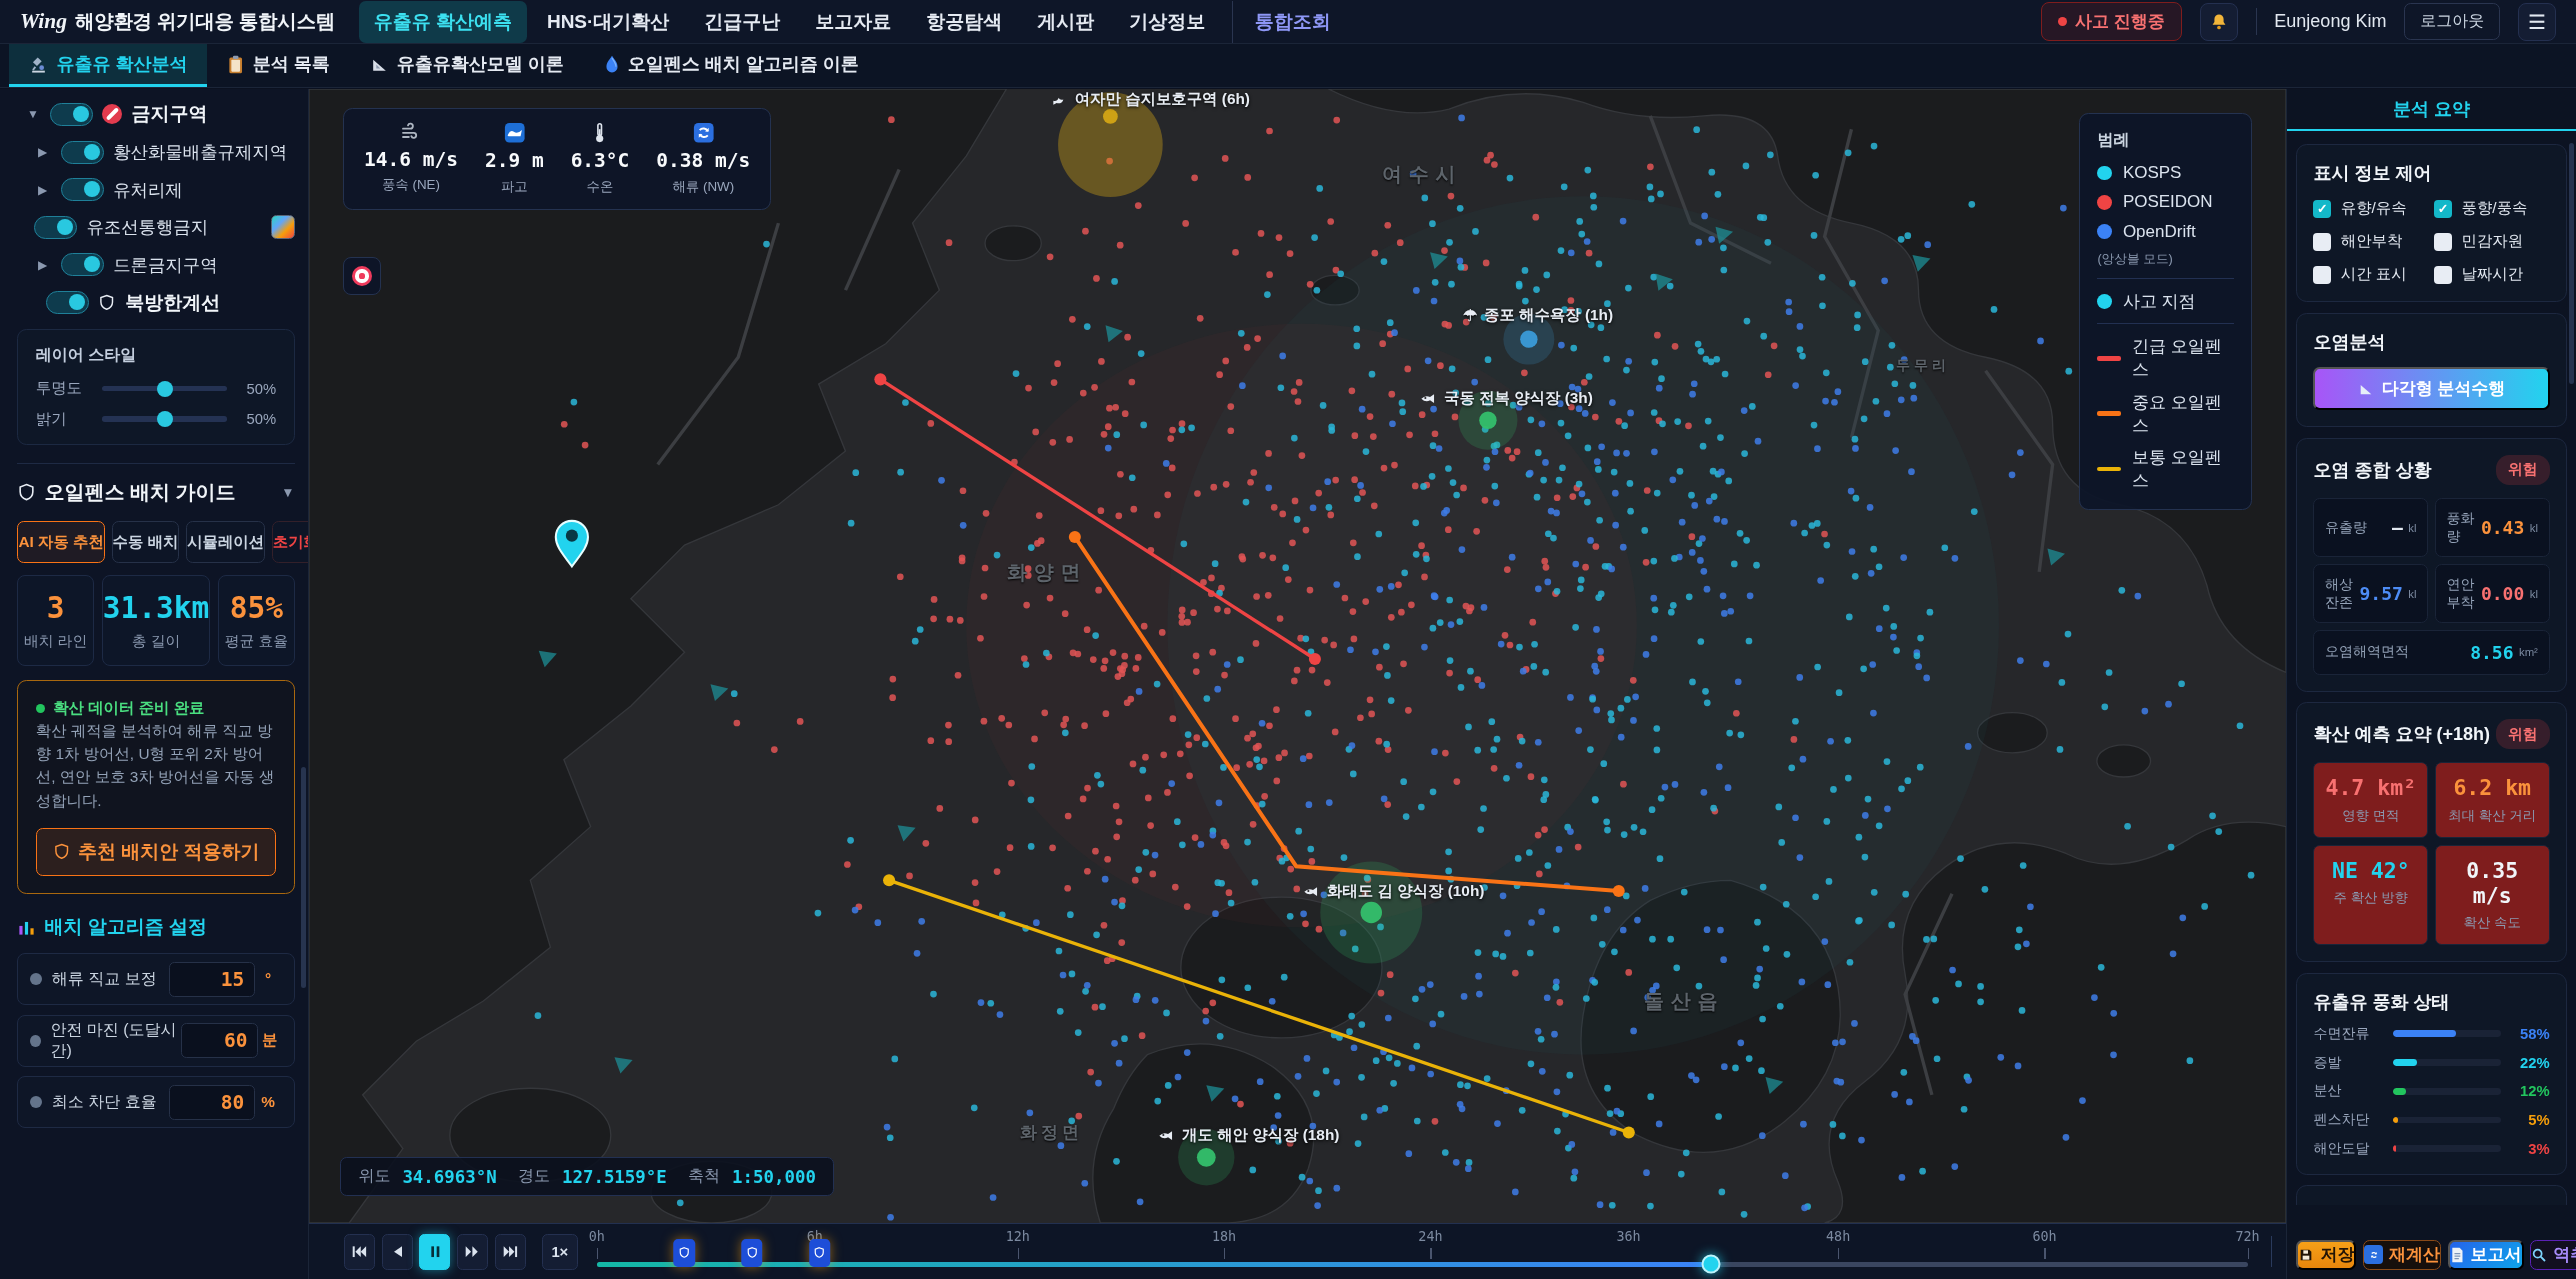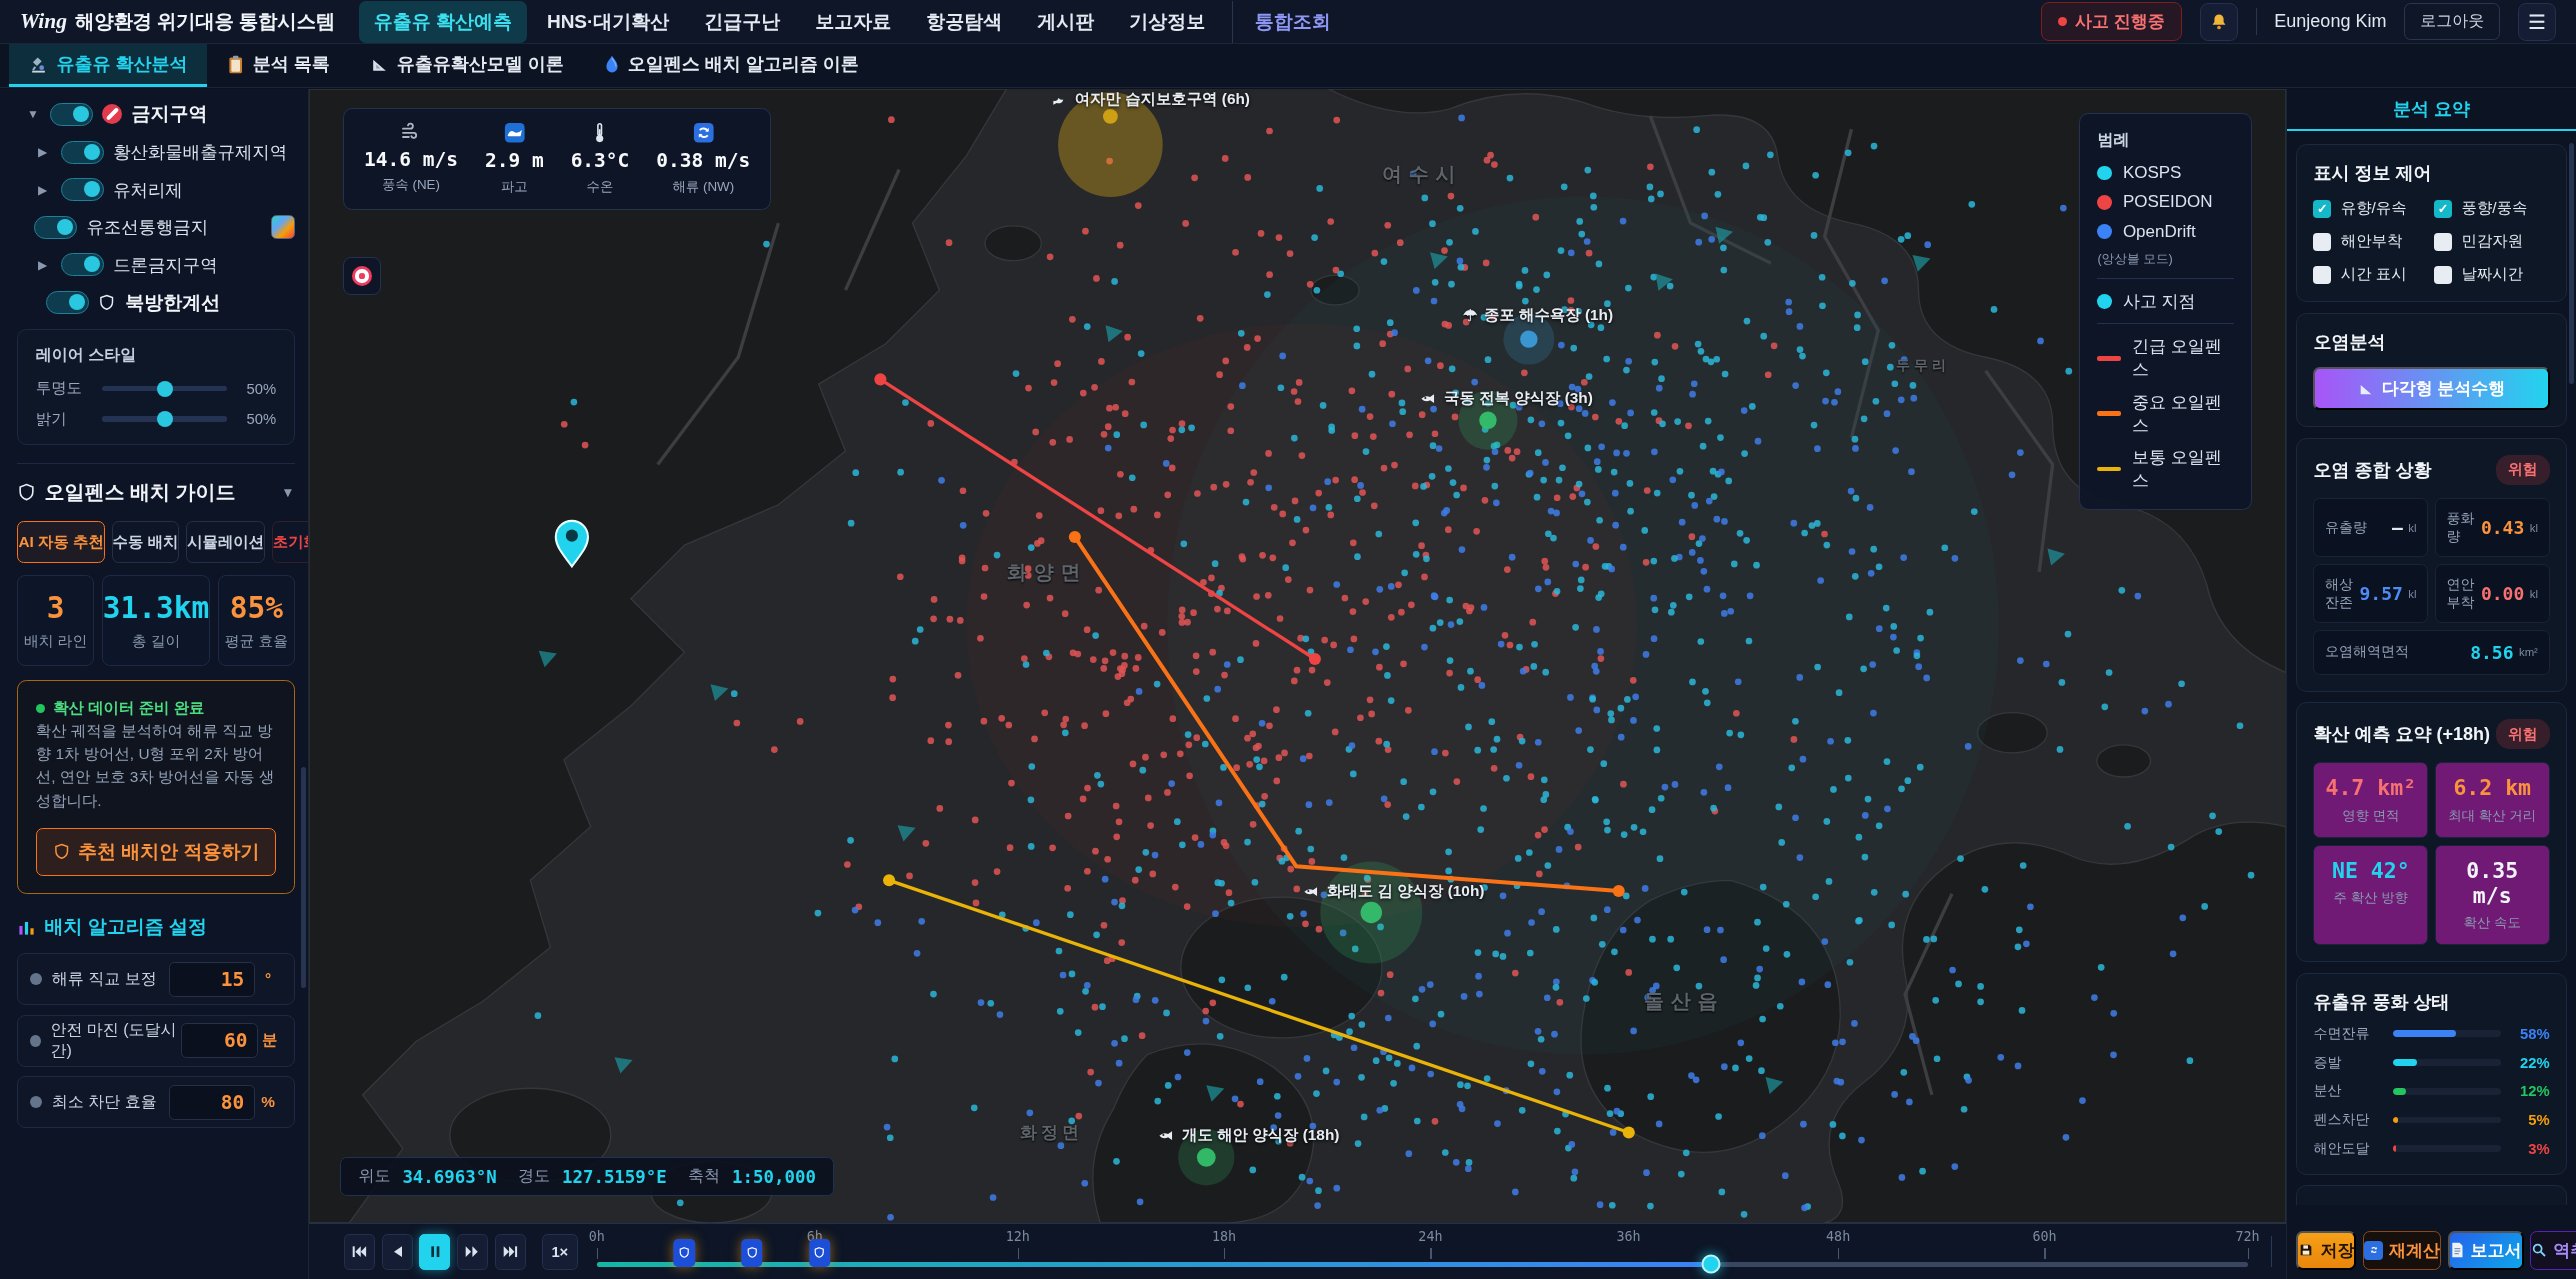--- a/index.html
+++ b/index.html
@@ -129,30 +129,30 @@
 .chk .box{width:18px;height:18px;border-radius:4px;background:#e8edf4;display:flex;align-items:center;justify-content:center;color:transparent;font-size:12.7px;font-weight:bold}
 .chk.on .box{background:#14b8c9;color:#fff}
 .poly-btn{width:100%;height:43px;border-radius:6.7px;background:linear-gradient(90deg,#a855f7,#22d3ee);color:#fff;font-size:17px;font-weight:bold;display:flex;align-items:center;justify-content:center;gap:8px;cursor:pointer}
 .pol-grid{display:grid;grid-template-columns:1fr 1fr;gap:6.7px}
 .pol-item{background:#0a1120;border:0.7px solid #1a2438;border-radius:6.7px;padding:10.7px;display:flex;align-items:center;gap:5.4px}
 .pol-item.full{grid-column:1/3}
 .pol-lab{font-size:14px;color:#94a3b8;margin-right:auto}
 .pol-val{font-family:"DejaVu Sans Mono",monospace;font-weight:bold;font-size:18px}
 .pol-unit{font-size:11.4px;color:#7c8aa0}
 .fc-grid{display:grid;grid-template-columns:1fr 1fr;gap:6.7px}
-.fc-tile{background:#701a75;border:0.7px solid #1a2438;border-radius:6.7px;padding:12px 5.4px;text-align:center}
+.fc-tile{background:#7f1d1d;border:0.7px solid #1a2438;border-radius:6.7px;padding:12px 5.4px;text-align:center}
 .fc-val{font-family:"DejaVu Sans Mono",monospace;font-weight:bold;font-size:21.5px}
 .fc-lab{margin-top:6.7px;font-size:13.4px;color:#8b99b0}
 .wb-row{display:flex;align-items:center;gap:9.4px;margin-top:10.7px}
 .wb-lab{width:70px;font-size:14px;color:#9aa7bd;white-space:nowrap}
 .wb-track{flex:1;height:6.7px;border-radius:3.4px;background:#1a2336;overflow:hidden}
 .wb-fill{height:6.7px;border-radius:3.4px}
 .wb-pct{width:39px;text-align:right;font-size:14.8px;font-weight:bold}
 .sec-card{background:#0e1726;border:0.7px solid #1d2840;border-radius:10.7px;padding:24px 16px;margin-bottom:10.7px;display:flex;align-items:center;gap:10.7px;cursor:pointer}
-.actions{position:absolute;left:9.4px;right:9.4px;bottom:9.4px;display:flex;gap:6.7px;height:39px}
+.actions{position:absolute;left:9.4px;right:9.4px;bottom:9.4px;display:flex;gap:6.7px;height:30px}
 .act{flex:1;border-radius:6.7px;display:flex;align-items:center;justify-content:center;gap:6px;font-size:17px;font-weight:bold;cursor:pointer;white-space:nowrap}
 .a-save{background:linear-gradient(180deg,#f6a018,#e8860c);color:#221405}
 .a-recalc{background:#160f0c;border:1.3px solid #8a4a18;color:#fb923c}
 .a-report{background:linear-gradient(135deg,#2563eb,#0ea5e9);color:#fff}
 .a-back{background:#120f20;border:1.3px solid #5b21b6;color:#a78bfa}
 .mini-ic{width:19px;height:19px;border-radius:4px;display:flex;align-items:center;justify-content:center;flex:0 0 auto}
 </style>
 </head>
 <body>
 

